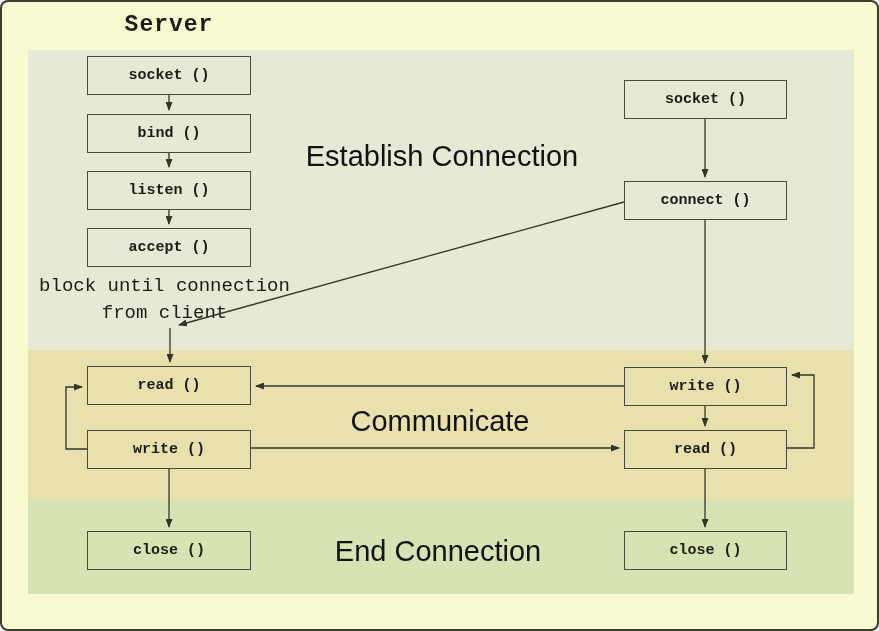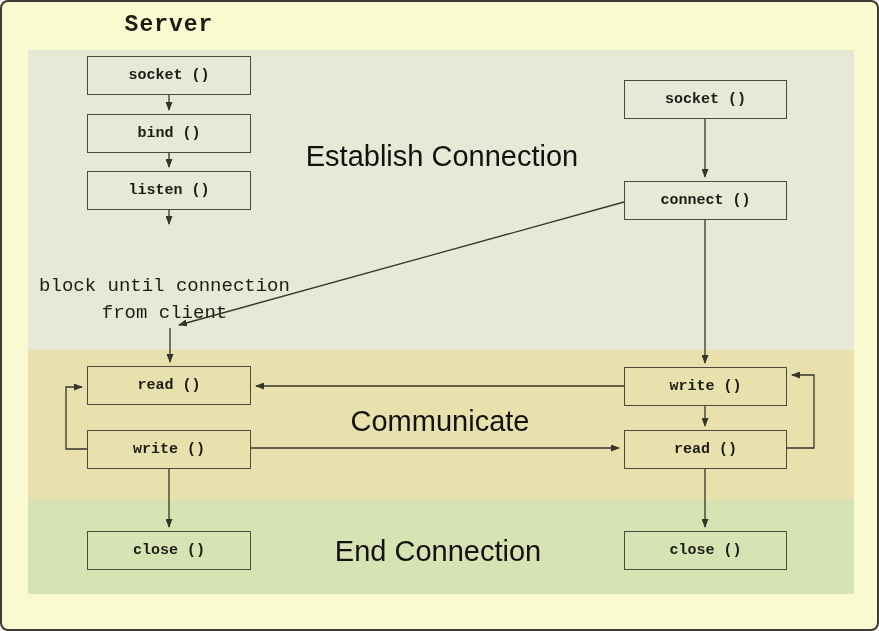--- a/index.html
+++ b/index.html
@@ -51,20 +51,21 @@
 
   <div class="col-header hdr-server">Server</div>
 
   <div class="phase-label ph-establish">Establish Connection</div>
   <div class="phase-label ph-end">End Connection</div>
   <div class="phase-label ph-communicate">Communicate</div>
 
   <div class="fbox srv" style="top:54px">socket ()</div>
   <div class="fbox srv" style="top:112px">bind ()</div>
   <div class="fbox srv" style="top:169px">listen ()</div>
+  <div class="fbox srv" style="top:226px">accept ()</div>
   <div class="fbox srv" style="top:364px">read ()</div>
   <div class="fbox srv" style="top:428px">write ()</div>
   <div class="fbox srv" style="top:529px">close ()</div>
 
   <div class="note">
     <div>block until connection</div>
     <div>from client</div>
   </div>
 
   <div class="fbox cli" style="top:78px">socket ()</div>

